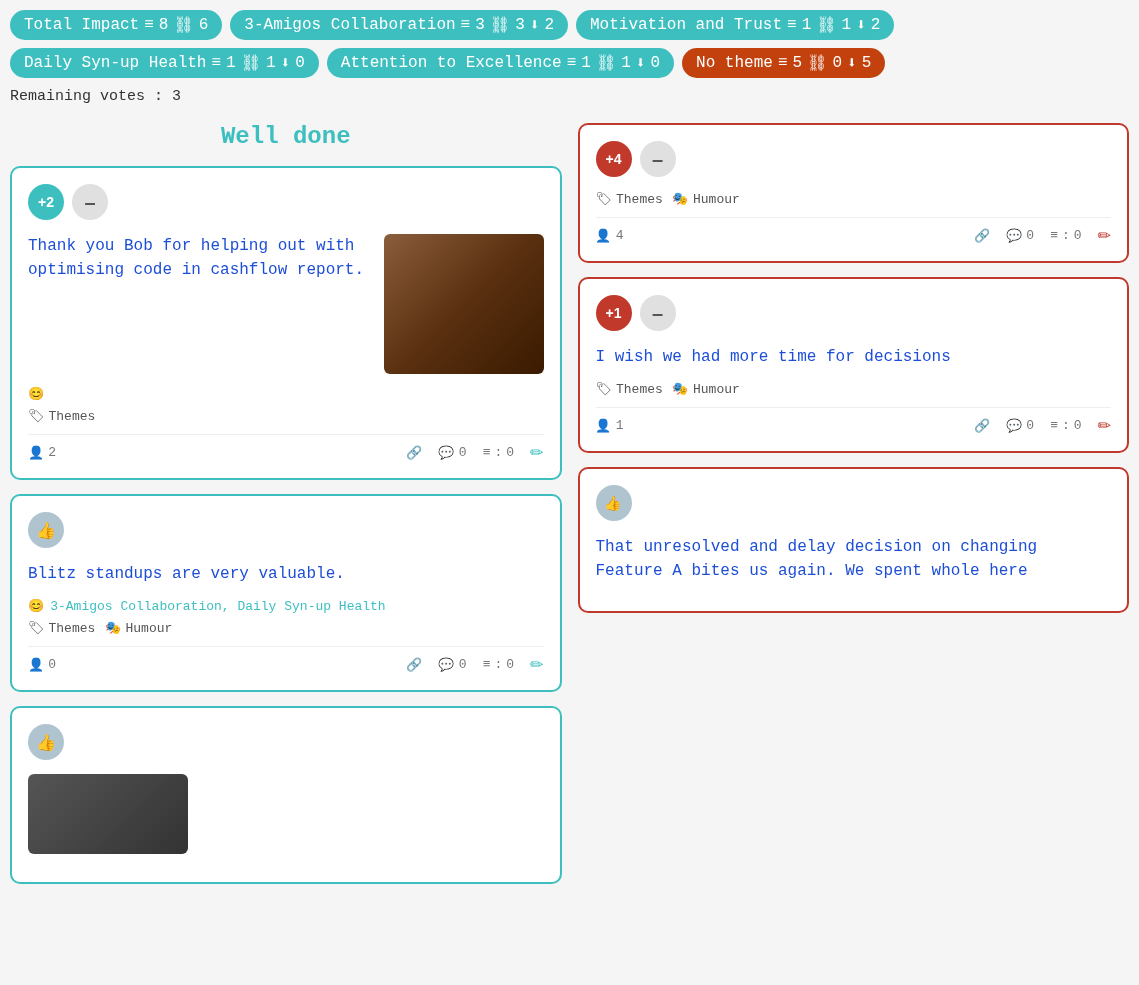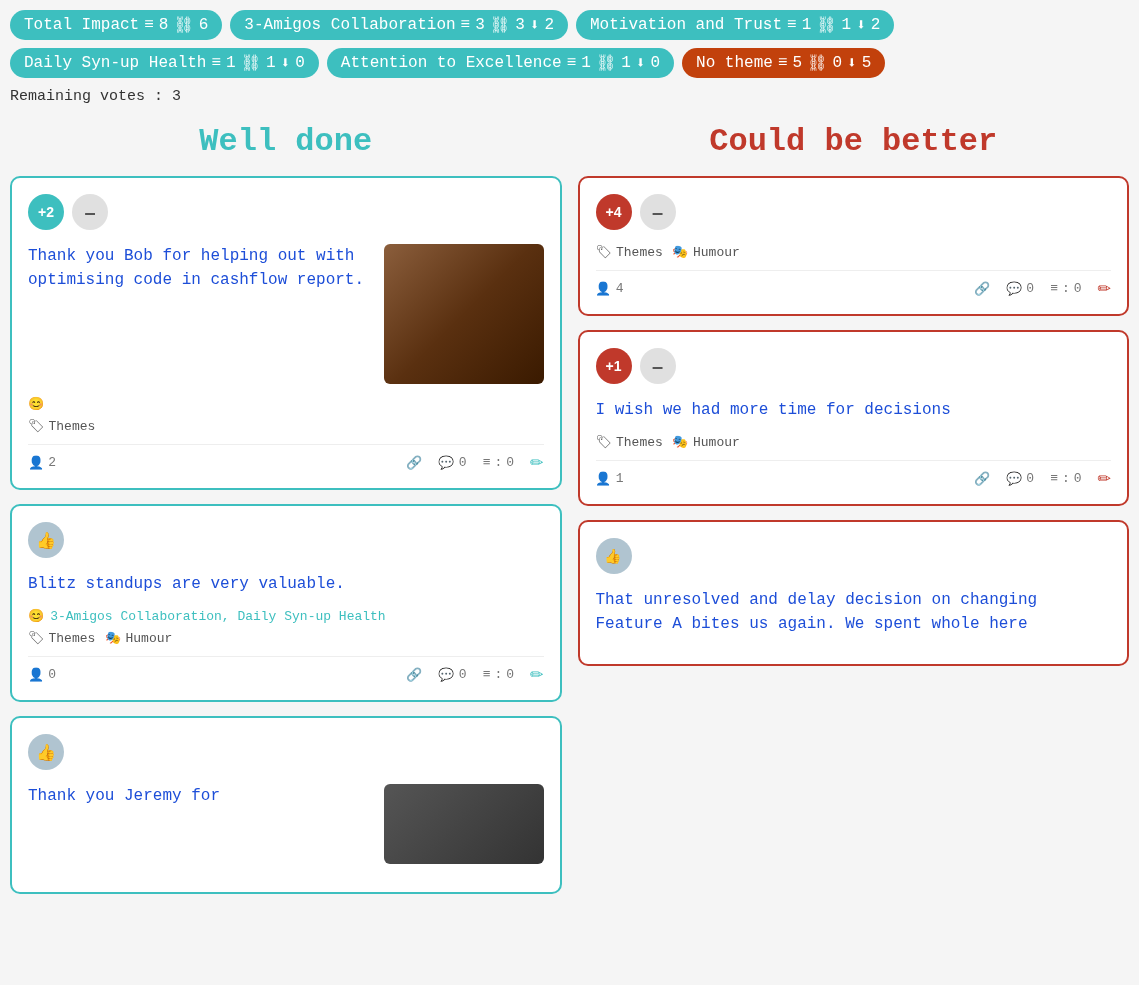--- a/index.html
+++ b/index.html
@@ -42,21 +42,21 @@
 
     .columns {
       display: flex;
       gap: 16px;
     }
     .column {
       flex: 1;
     }
     .column-title {
       text-align: center;
-      font-size: 32px;
+      font-size: 24px;
       font-weight: bold;
       margin-bottom: 16px;
     }
     .column-title.well {
       color: #3dbfbf;
     }
     .column-title.better {
       color: #c0392b;
     }
 
@@ -351,30 +351,28 @@
         </div>
         <button class="edit-btn">✏</button>
       </div>
     </div>
 
     <div class="card well-card">
       <div class="card-top">
         <button class="vote-btn thumb">👍</button>
       </div>
       <div class="card-body">
-        <p class="card-text">Thank you Jeremy for</p>
         <div class="card-image-2">
           <div class="img-placeholder-2"></div>
         </div>
       </div>
     </div>
   </div>
 
   <div class="column">
-    <div class="column-title better">Could be better</div>
 
     <div class="card better-card">
       <div class="card-top">
         <button class="vote-btn red">+4</button>
         <button class="vote-btn minus">–</button>
       </div>
       <div class="card-tags">
         <div class="card-tag">
           <span>🏷</span>
           <span>Themes</span>

